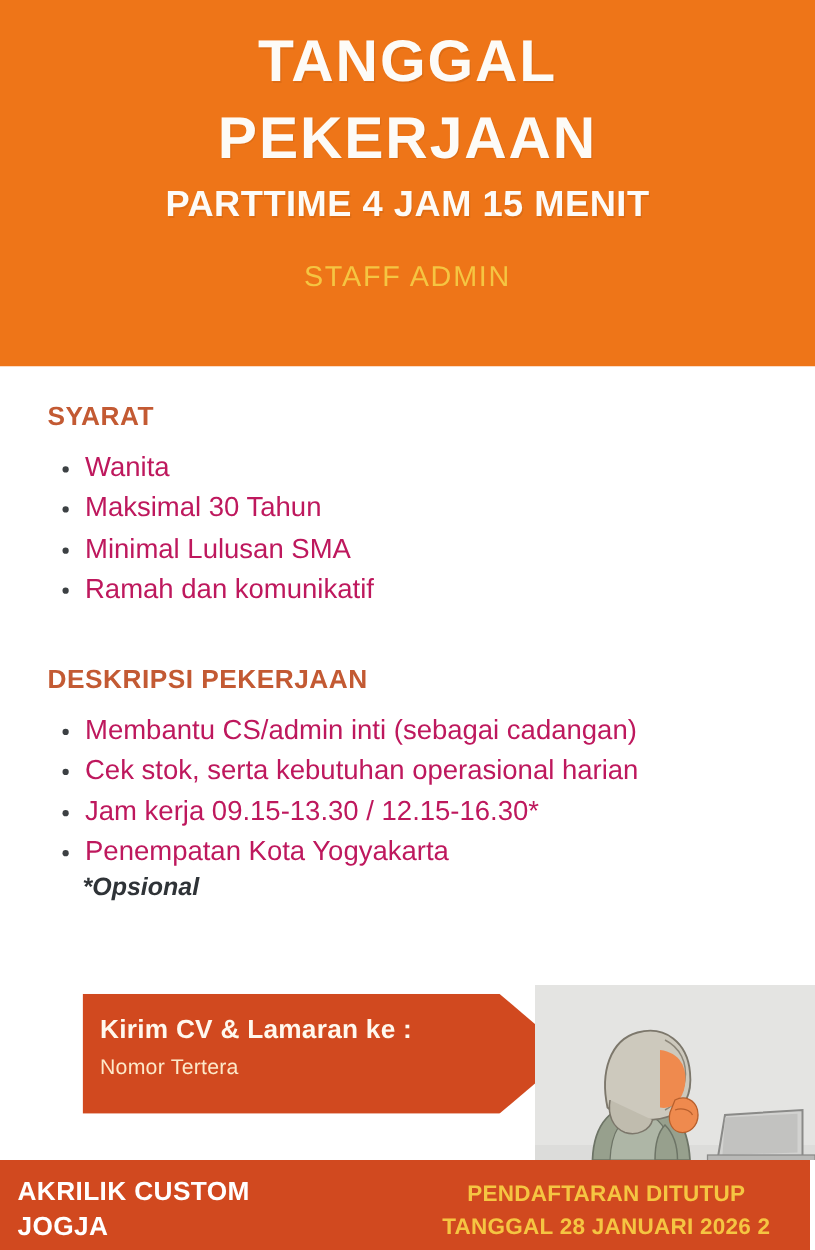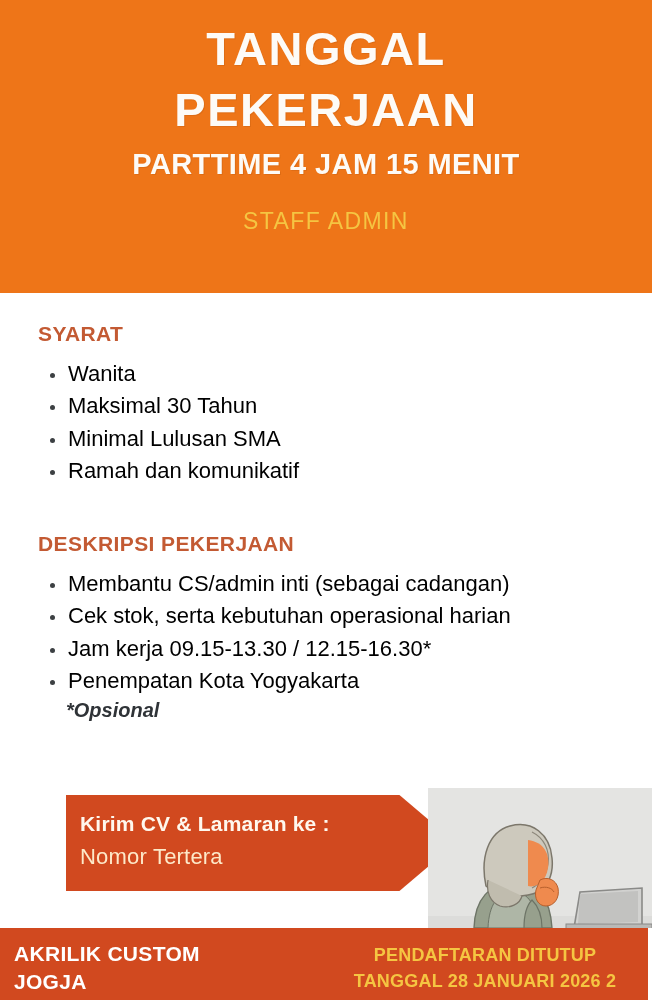--- a/index.html
+++ b/index.html
@@ -54,21 +54,21 @@
   .sec-heading {
     color:#c35a33;
     font-weight:bold;
     font-size:21px;
     letter-spacing:.4px;
   }
   .bullets { list-style:none; margin-top:12px; }
   .bullets li {
     position:relative;
     padding-left:30px;
-    color:#000000;
+    color:#be185d;
     font-size:22px;
     line-height:1.47;
   }
   .bullets li::before {
     content:"";
     position:absolute;
     left:12px; top:15px;
     width:5px; height:5px;
     border-radius:50%;
     background:#3c4043;
@@ -92,21 +92,21 @@
     padding:17px 0 0 14px;
   }
   .cv-line1 {
     color:#fff8ee;
     font-size:21px;
     font-weight:bold;
     letter-spacing:.2px;
   }
   .cv-line2 {
     color:#fde9c9;
-    font-size:22px;
+    font-size:17px;
     margin-top:8px;
     letter-spacing:.2px;
   }
 
   
   .illustration {
     position:absolute;
     left:428px; top:788px;
     width:224px; height:140px;
     background:#e4e4e2;

